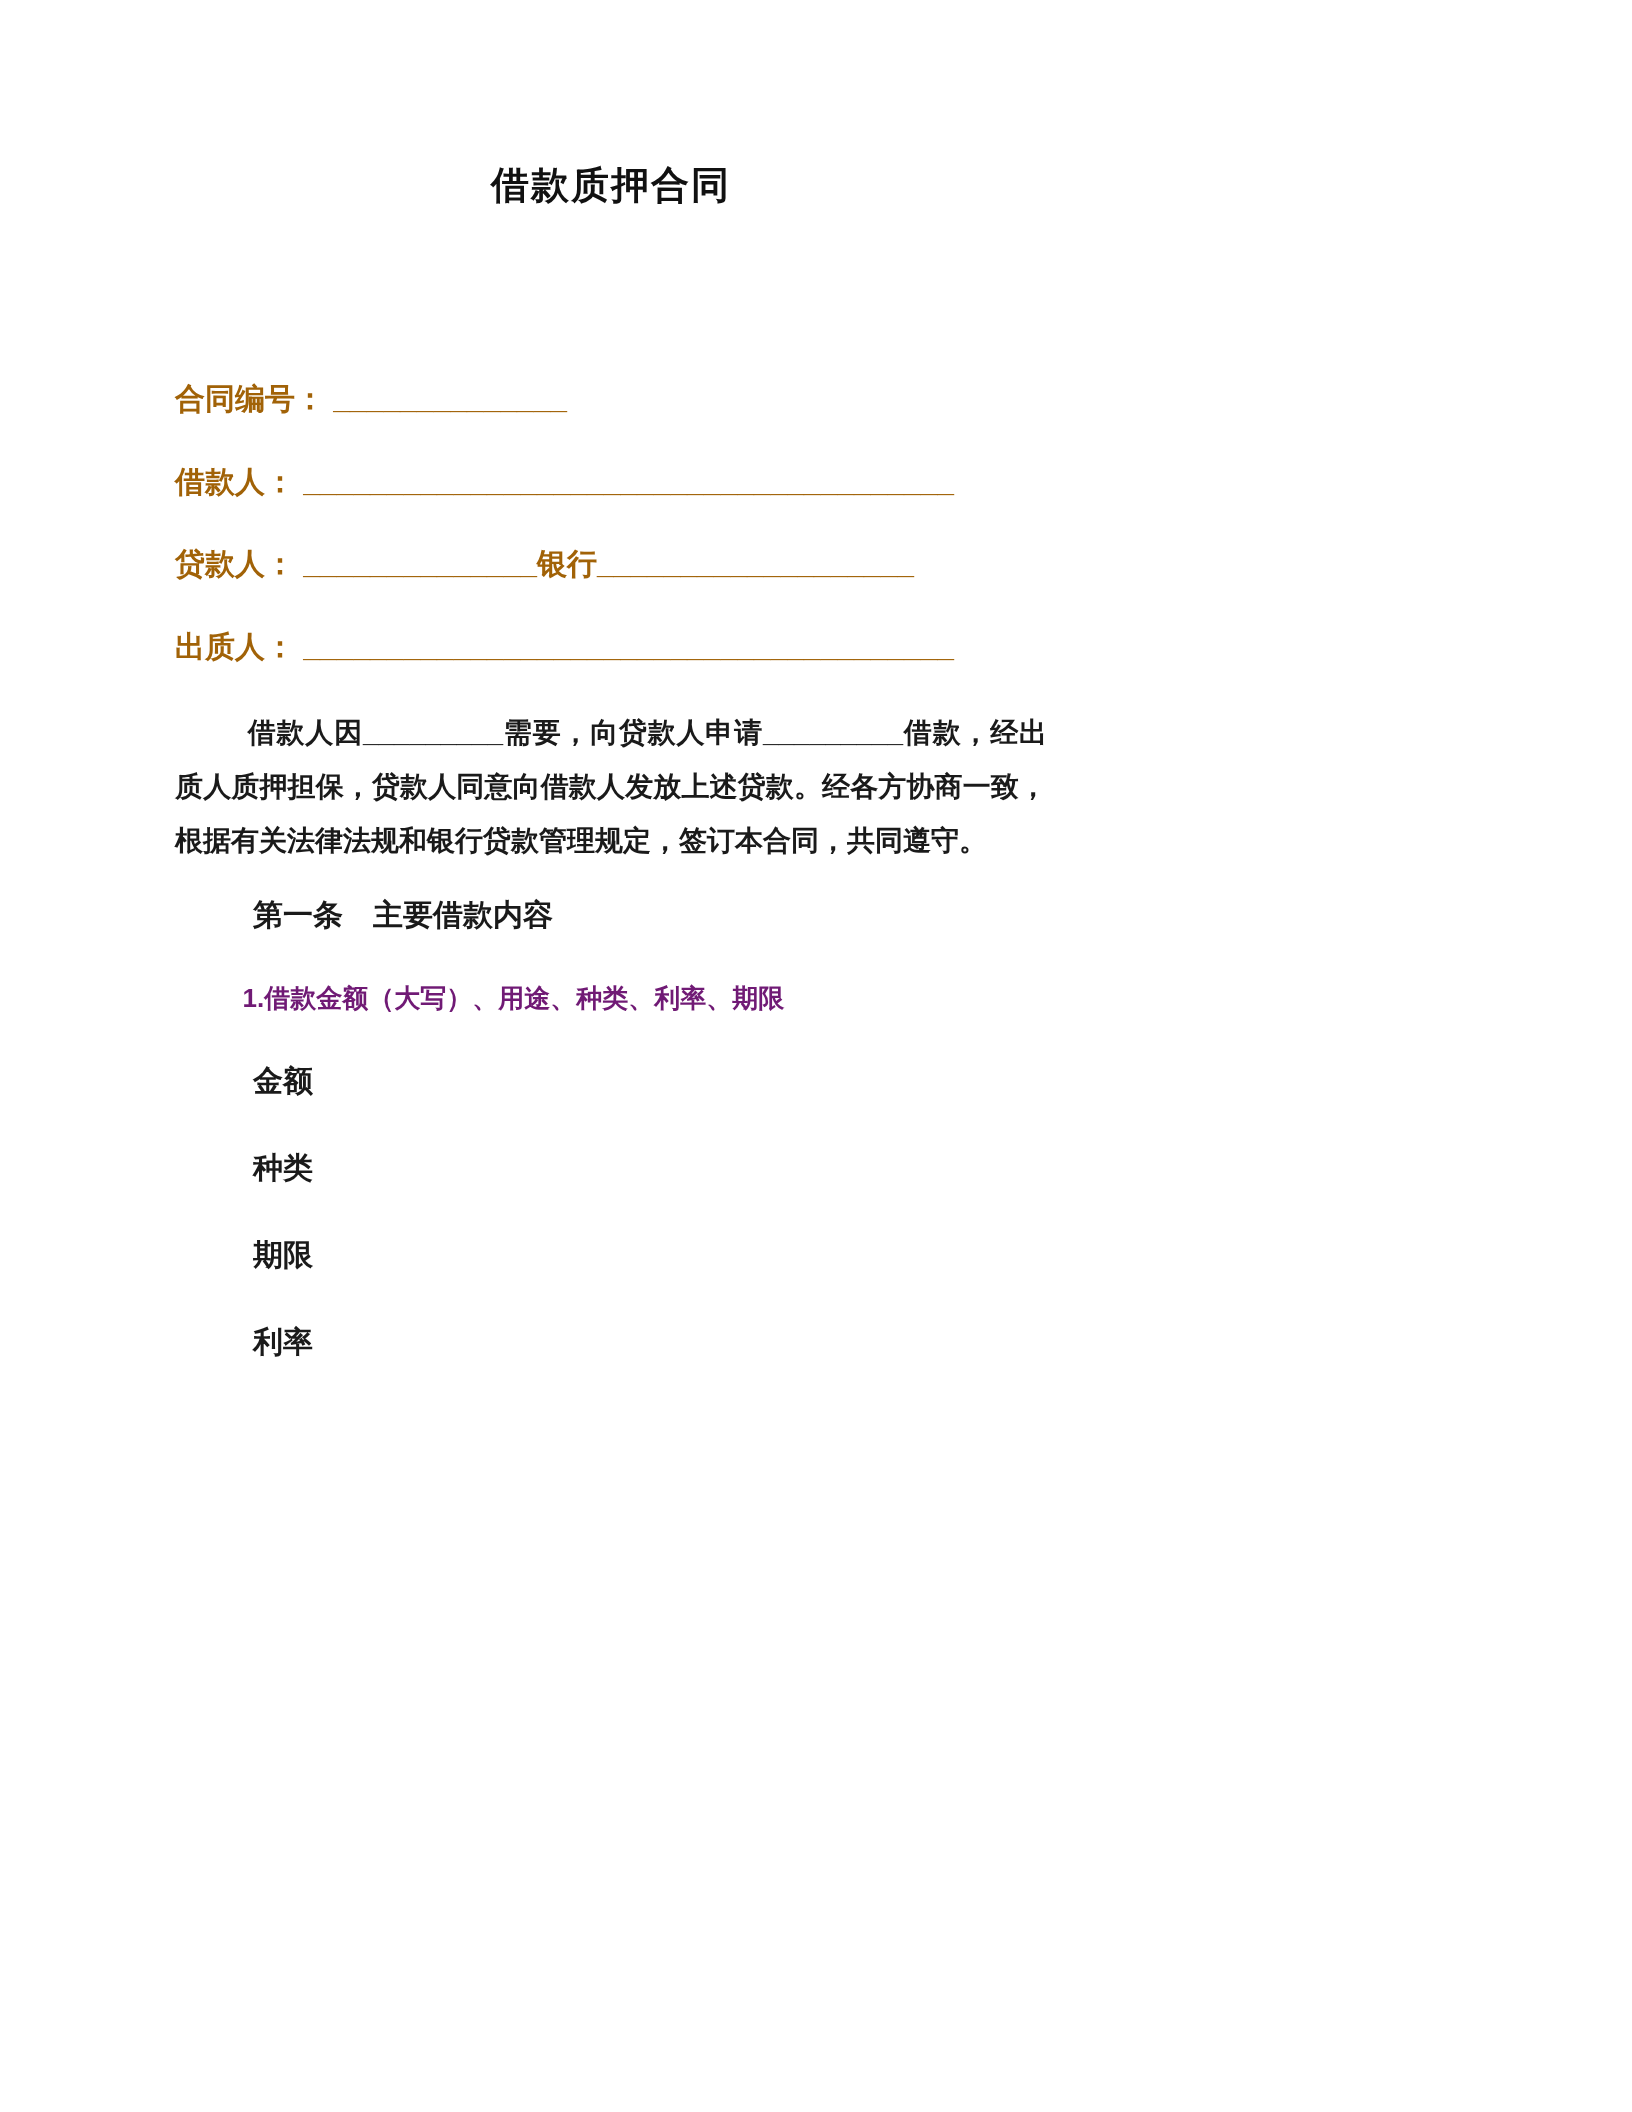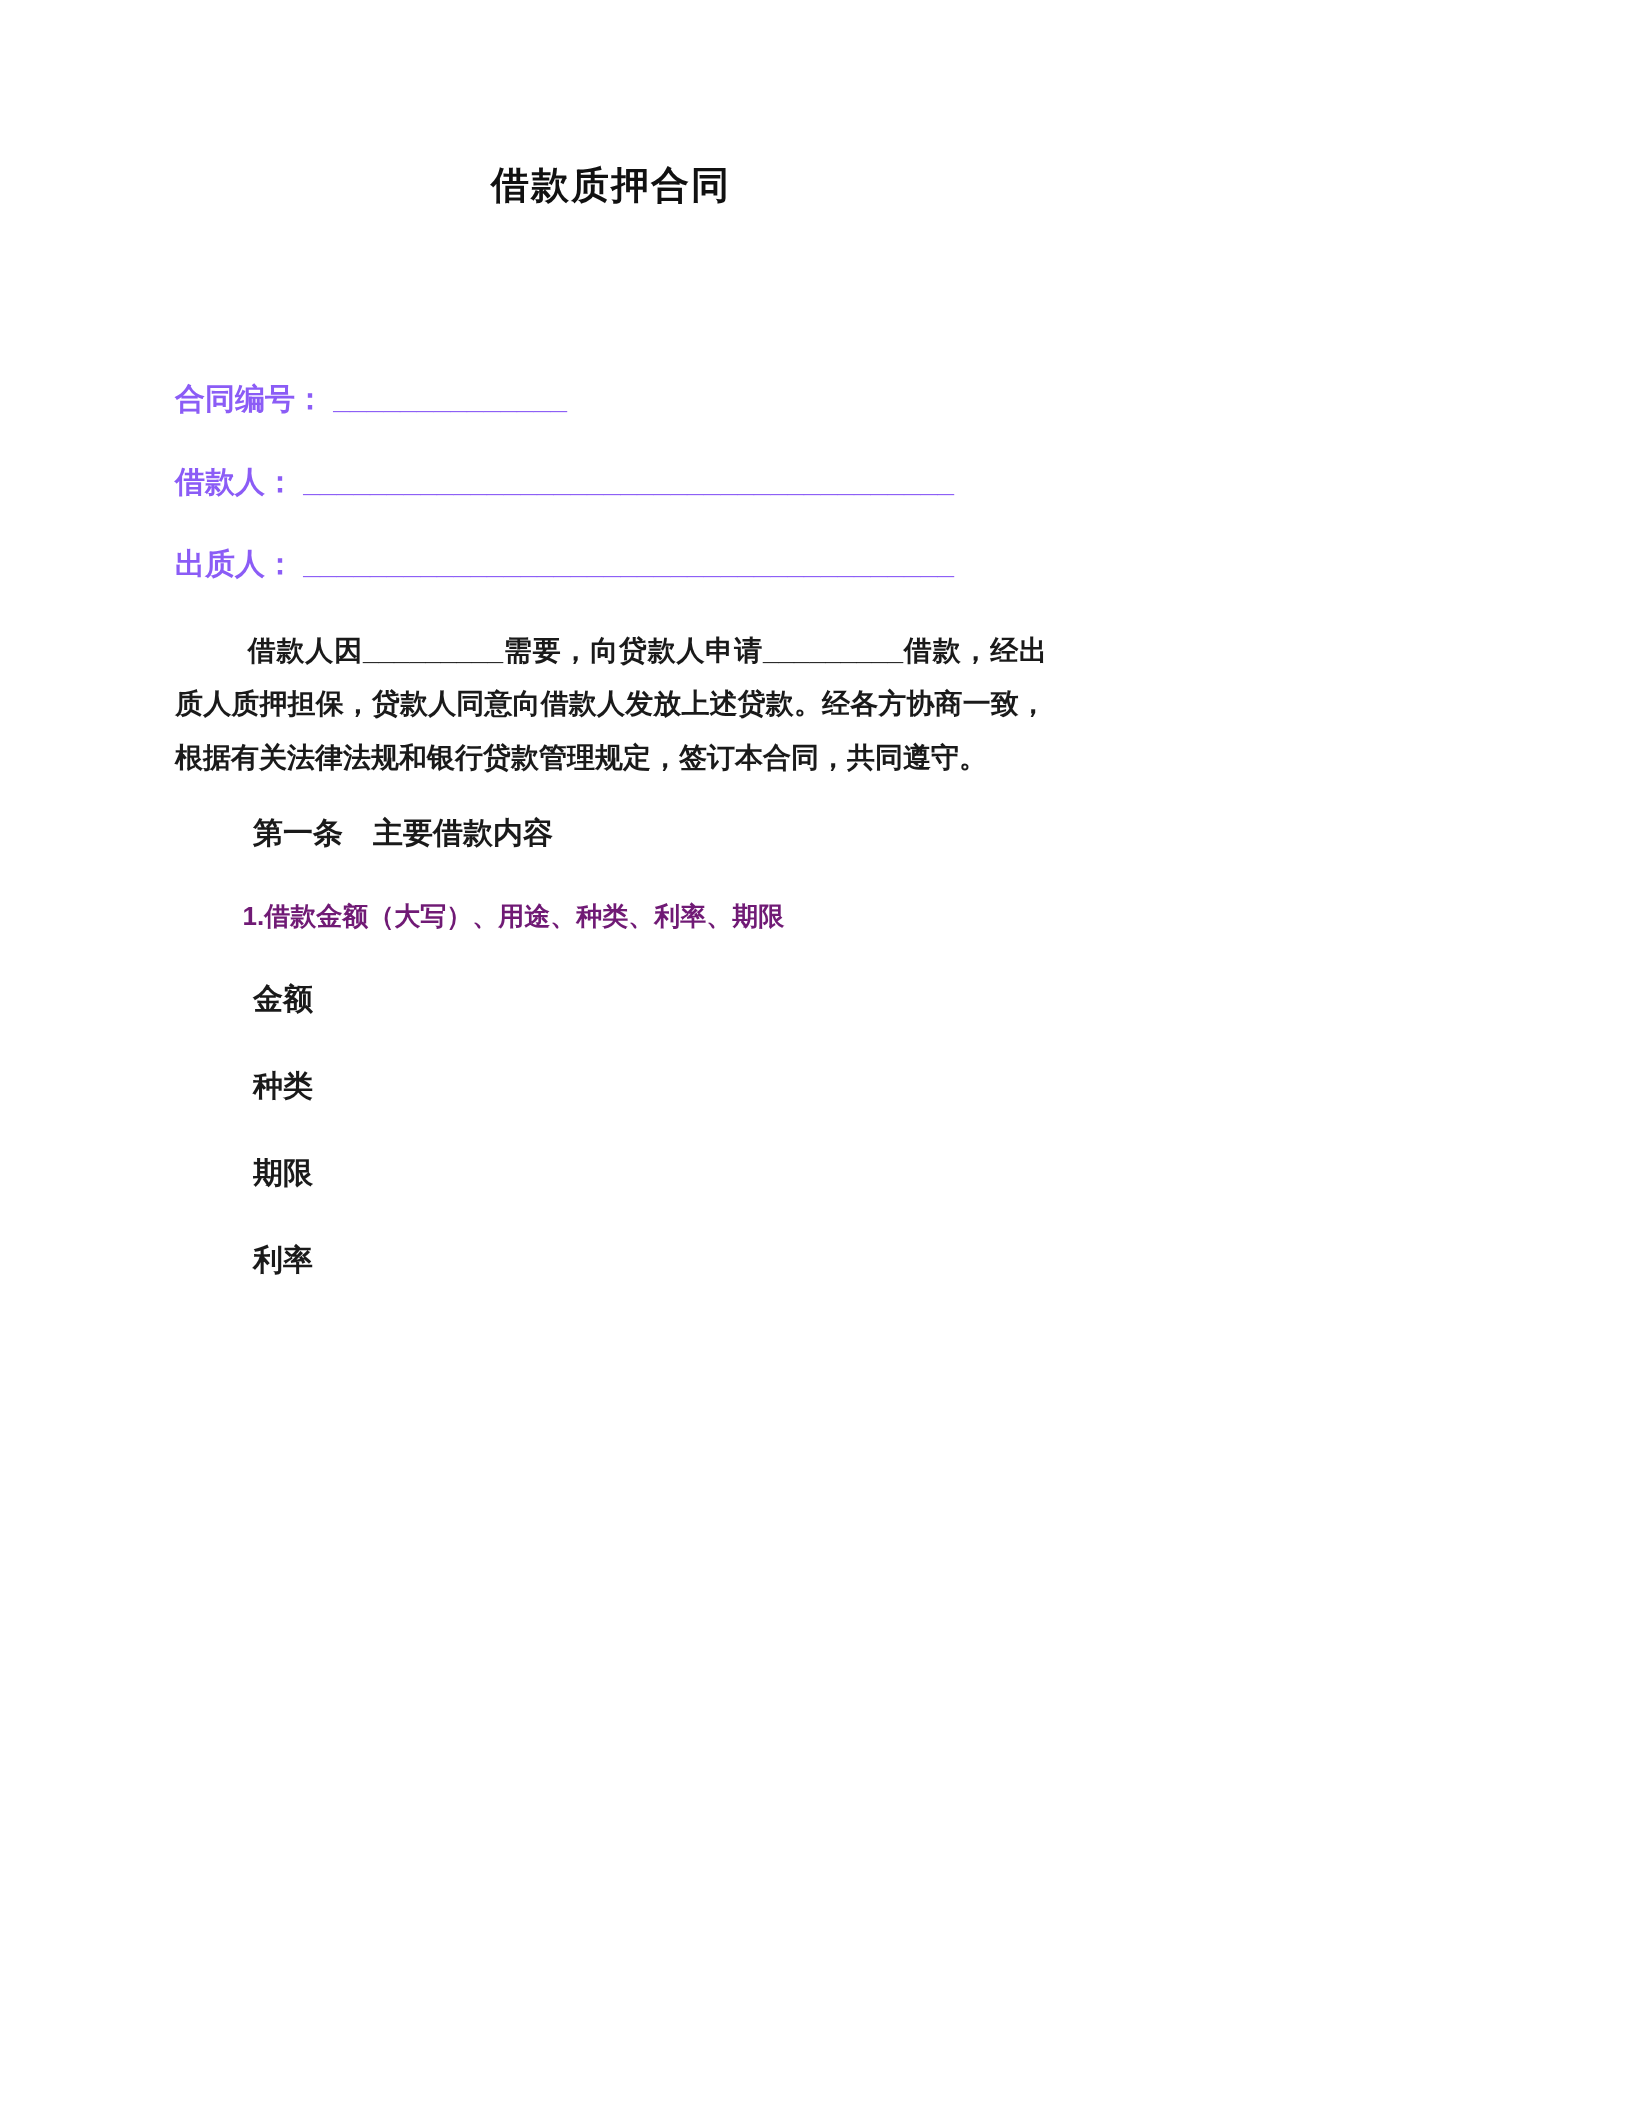--- a/index.html
+++ b/index.html
@@ -30,21 +30,21 @@
     margin: 0 0 165px 0;
     letter-spacing: 2px;
     color: #111;
   }
   .field-line {
     font-size: 30px;
     font-weight: 700;
     line-height: 1.55;
     margin: 0 0 36px 0;
     white-space: nowrap;
-    color: #8b5cf6;
+    color: #a16207;
   }
   .intro-paragraph {
     font-size: 28px;
     font-weight: 700;
     line-height: 1.92;
     text-align: justify;
     text-indent: 2.6em;
     margin: 0 0 28px 0;
     color: #1a1a1a;
   }
@@ -75,20 +75,21 @@
 
 <div class="page">
   <div class="content">
 
     <h1 class="doc-title">借款质押合同</h1>
 
     <p class="field-line">合同编号： ______________</p>
 
     <p class="field-line">借款人： _______________________________________</p>
 
+    <p class="field-line">贷款人： ______________银行___________________</p>
 
     <p class="field-line">出质人： _______________________________________</p>
 
     <p class="intro-paragraph">借款人因_________需要，向贷款人申请_________借款，经出质人质押担保，贷款人同意向借款人发放上述贷款。经各方协商一致，根据有关法律法规和银行贷款管理规定，签订本合同，共同遵守。</p>
 
     <p class="section-heading">第一条　主要借款内容</p>
 
     <p class="clause-item">1.借款金额（大写）、用途、种类、利率、期限</p>
 
     <p class="item-label">金额</p>

